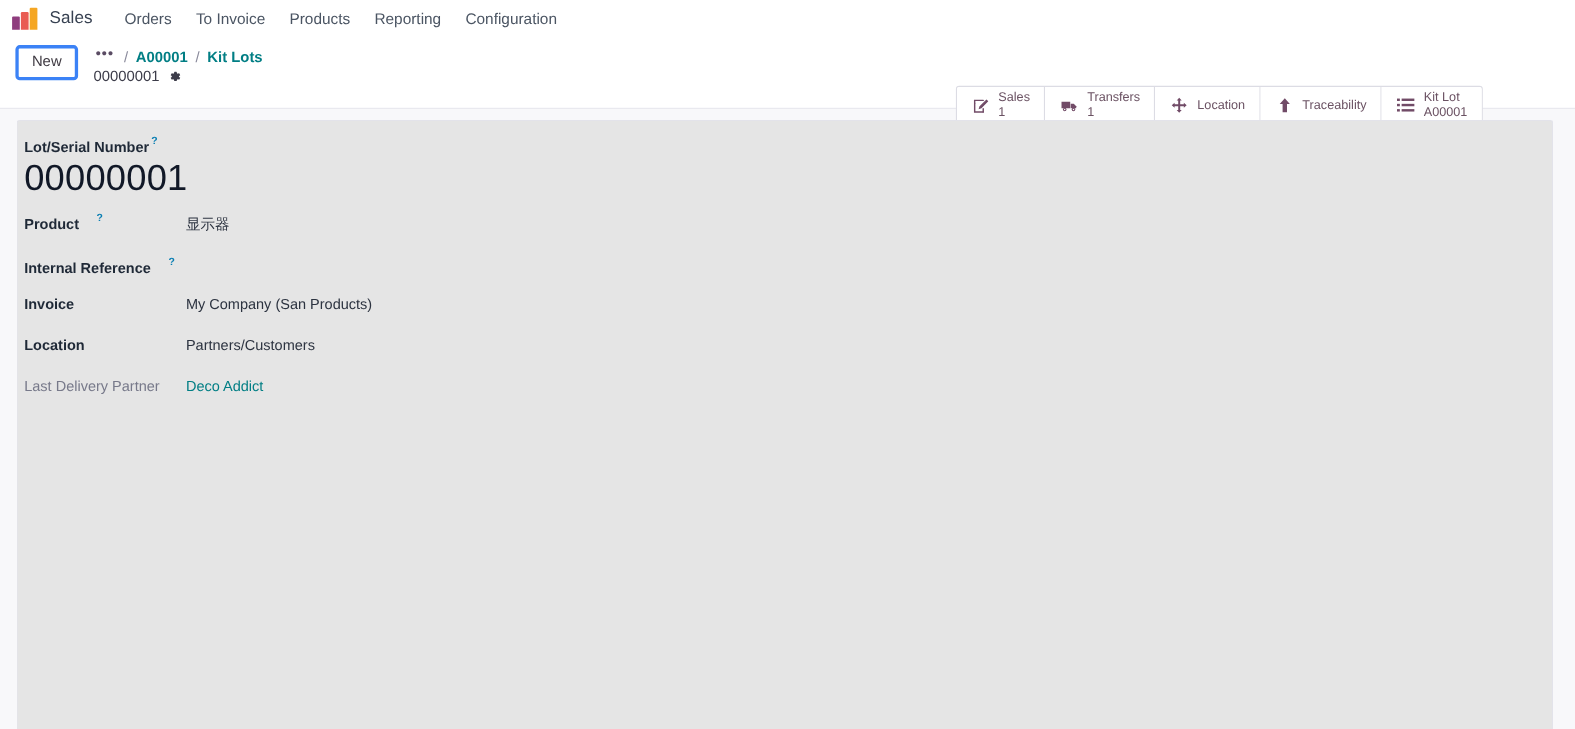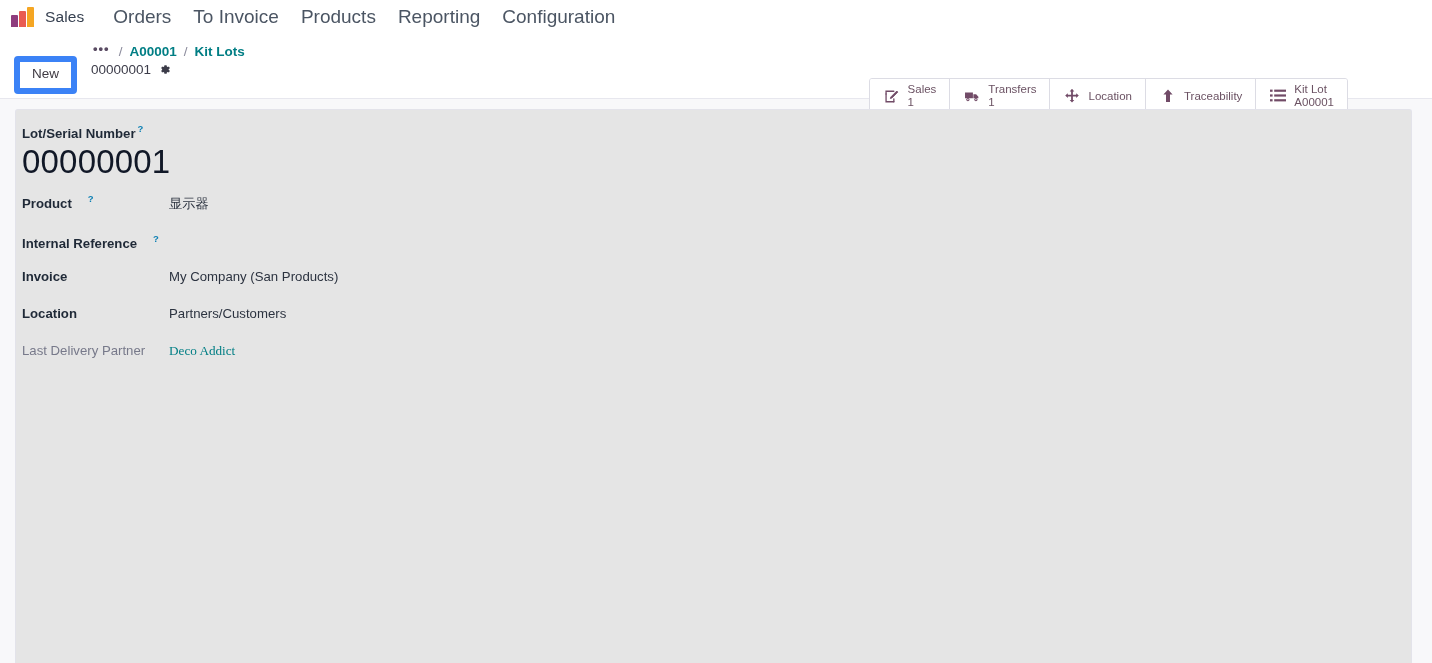--- a/index.html
+++ b/index.html
@@ -35,49 +35,49 @@
 
   .app-name {
     font-size: 15.5px;
     color: #374151;
     margin-right: 18px;
     letter-spacing: .1px;
     cursor: pointer;
   }
   .nav-menu { display: flex; align-items: center; }
   .nav-item {
-    font-size: 19px;
+    font-size: 14px;
     color: #4b5563;
     padding: 4px 11px;
     cursor: pointer;
     white-space: nowrap;
   }
 
   
   .control-panel {
     height: 66px;
     background: #ffffff;
     border-bottom: 1px solid #e7e7ee;
     display: flex;
     align-items: flex-start;
     padding: 8px 12px 0 14px;
     position: relative;
   }
   .cp-left { display: flex; align-items: flex-start; }
 
   .btn-new {
-    border: 6px solid #3b82f6;
+    border: 3px solid #3b82f6;
     color: #3f3a42;
     background: #fff;
     font-size: 13.5px;
     border-radius: 4px;
     padding: 5px 12px 6px;
     cursor: pointer;
     line-height: 1.1;
-    margin-top: 15px;
+    margin-top: 0;
   }
 
   .breadcrumb-wrap { margin-left: 14px; padding-top: 3px; }
   .breadcrumb-row {
     display: flex;
     align-items: center;
     font-size: 13.5px;
     line-height: 1.25;
     gap: 0px;
   }
@@ -207,21 +207,20 @@
   .f-label.bold { font-weight: 700; color: #1f2937; }
   .f-label.muted { font-weight: 400; color: #77798a; }
   .f-value {
     font-size: 13.2px;
     color: #2c3340;
     cursor: text;
   }
   .f-value.link {
     color: #017e84;
     cursor: pointer;
-    font-family: Liberation Serif, serif;
   }
   .f-value.empty { min-width: 120px; min-height: 16px; }
 
   
   .notebook { margin-top: 14px; }
   .tab-strip {
     display: flex;
     align-items: flex-end;
     border-bottom: 1px solid #dfdfe6;
     padding-left: 17px;

